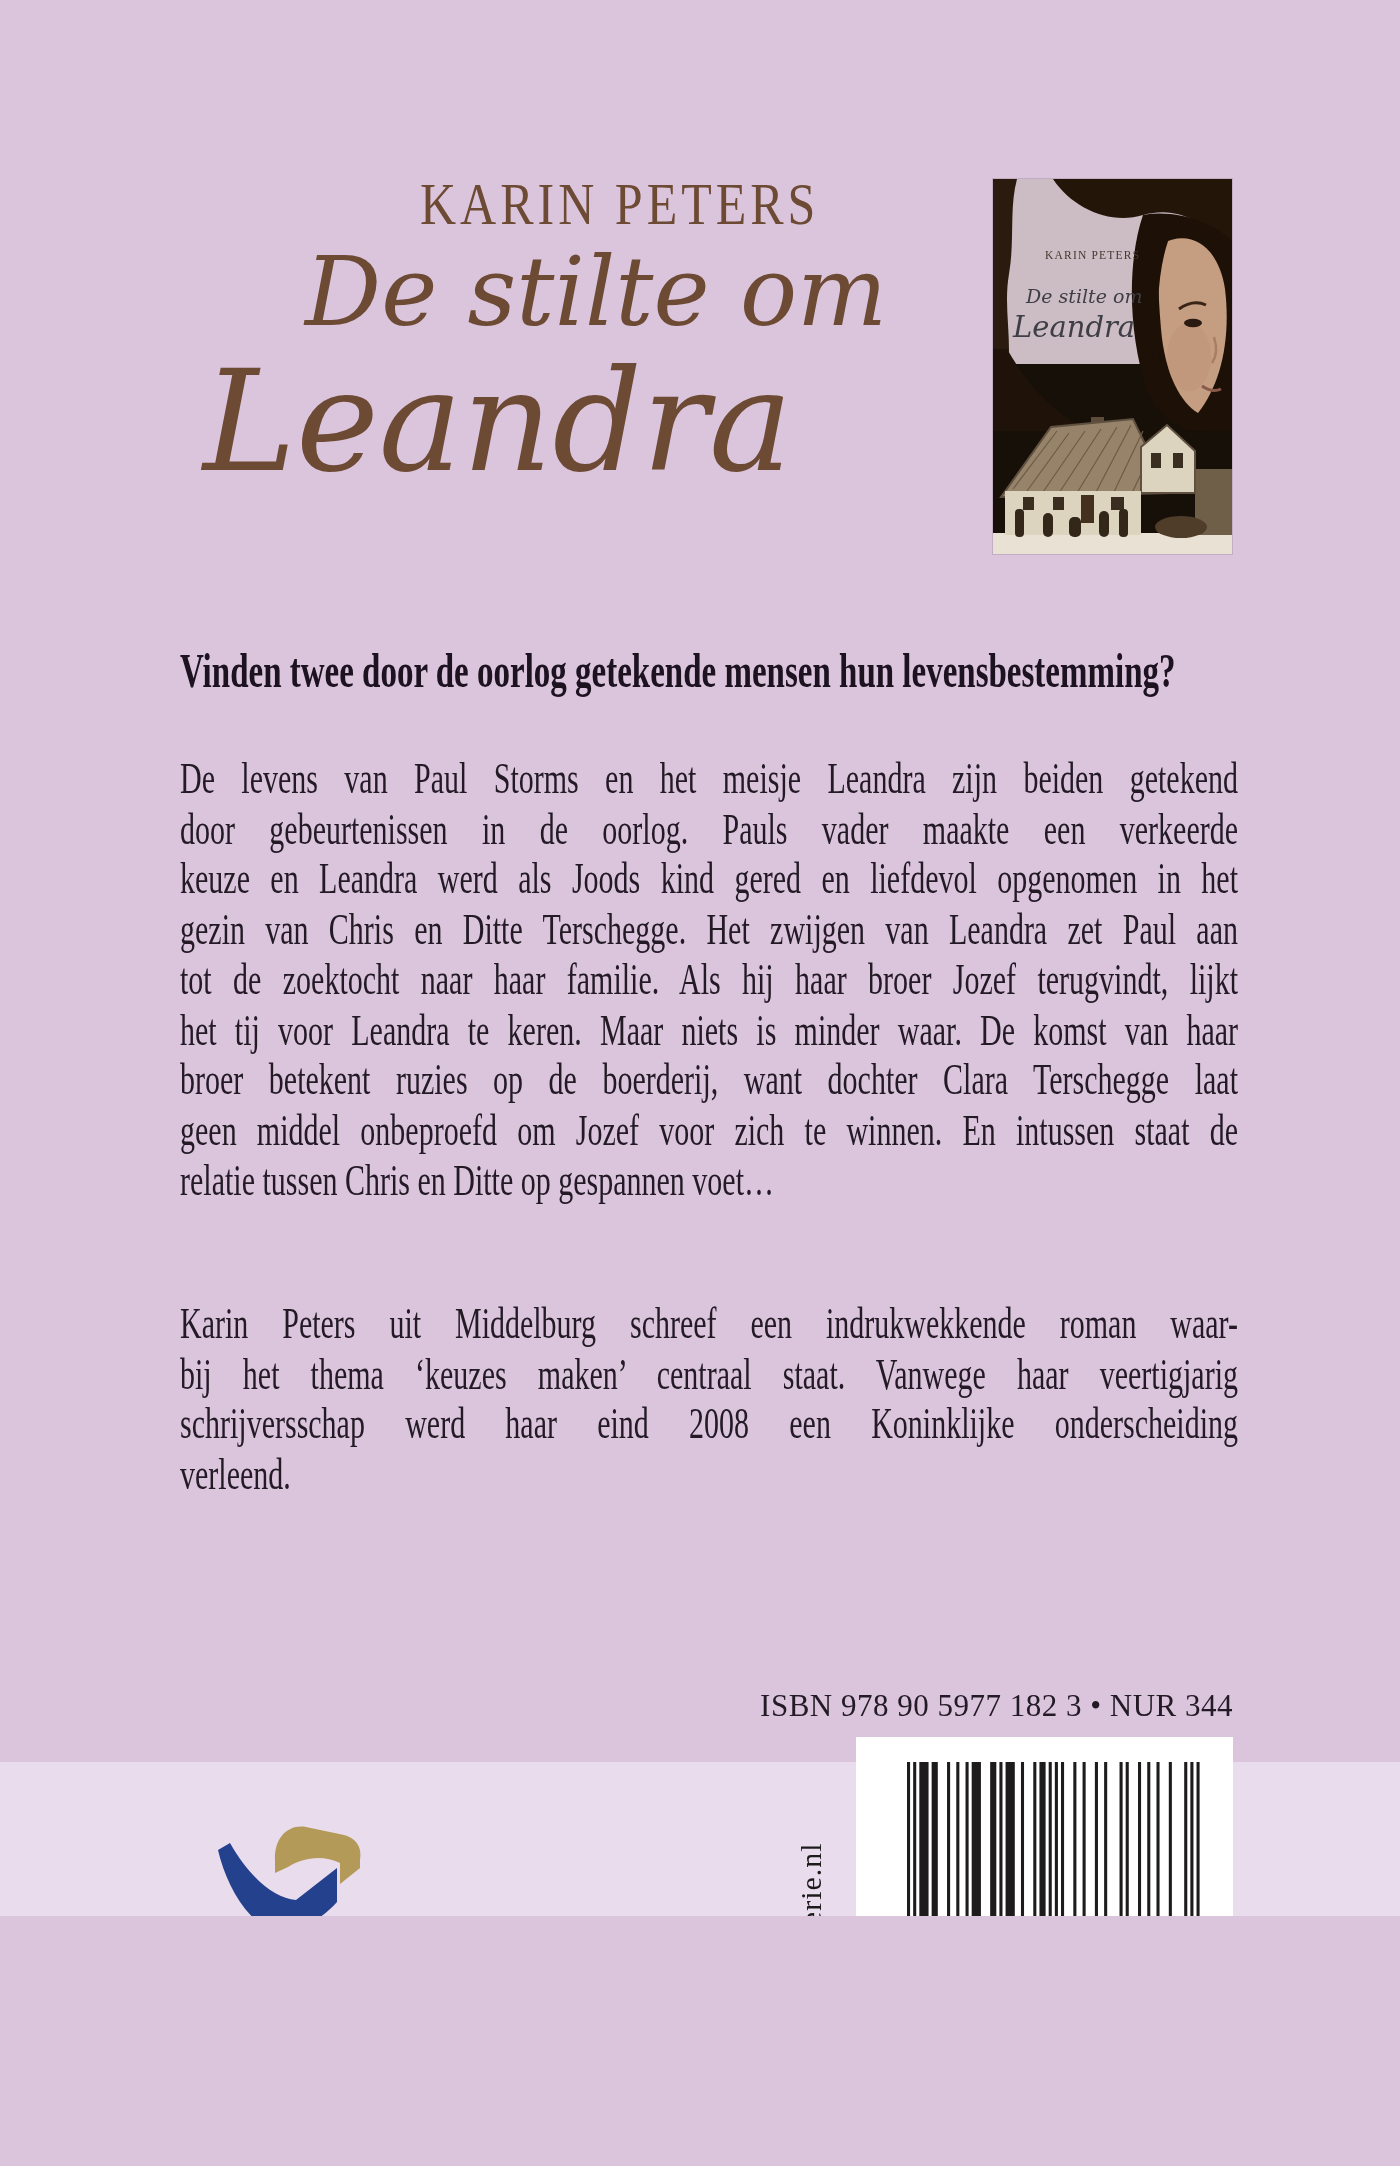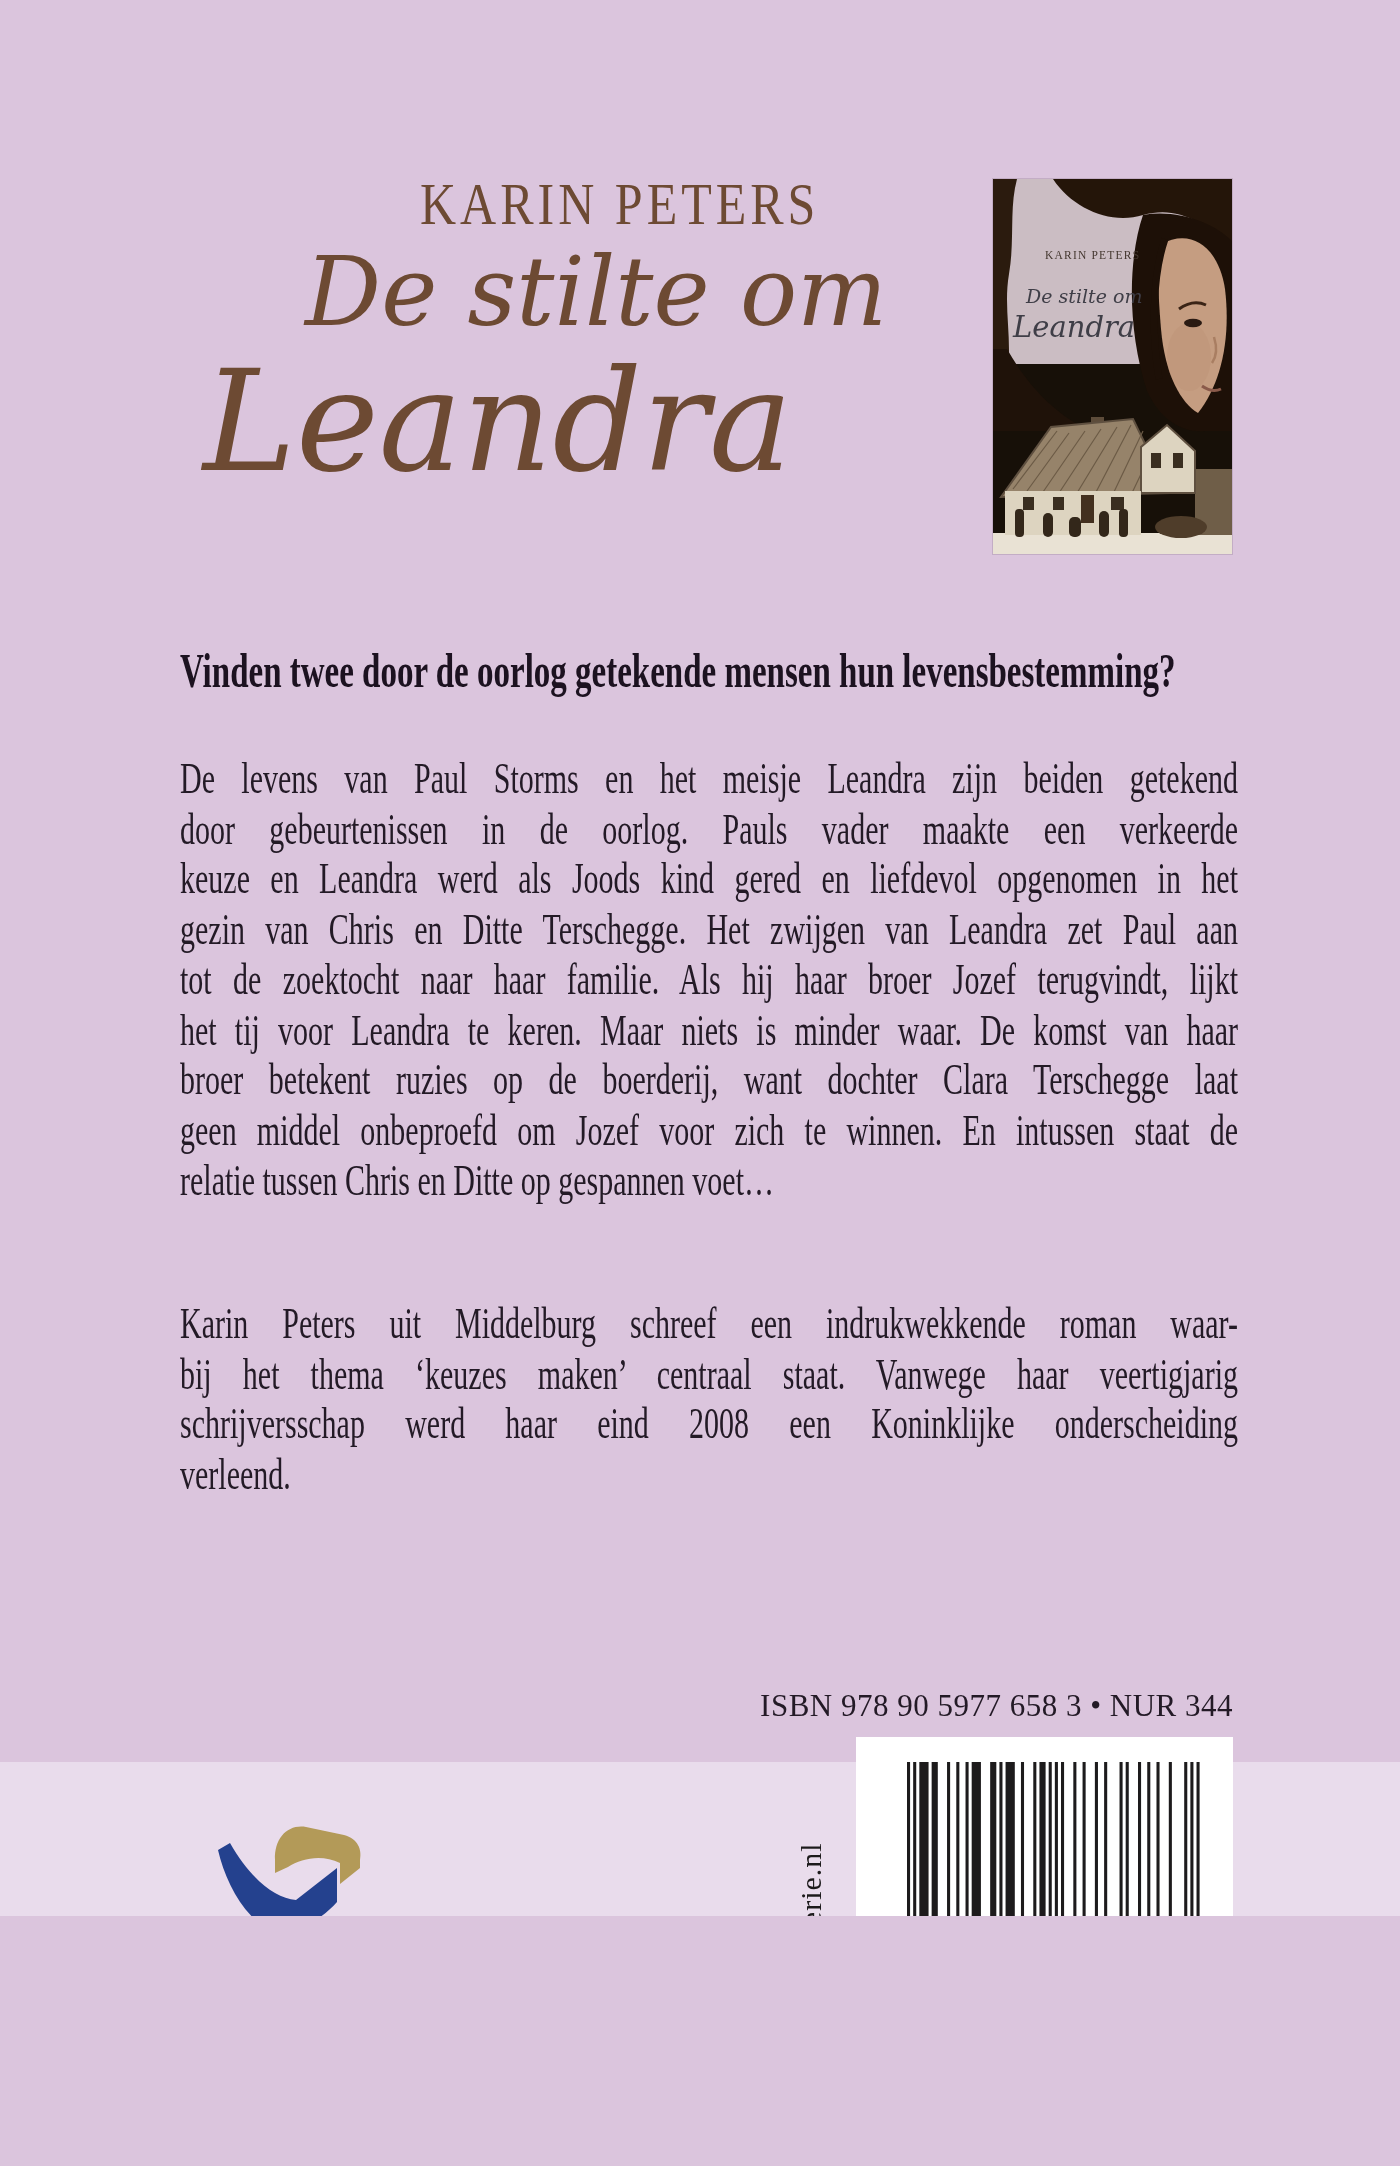--- a/index.html
+++ b/index.html
@@ -127,21 +127,21 @@
       <div class="jline">geen middel onbeproefd om Jozef voor zich te winnen. En intussen staat de</div>
       <div class="jline last">relatie tussen Chris en Ditte op gespannen voet…</div>
     </div>
   <div id="bio" class="textcol">
       <div class="jline">Karin Peters uit Middelburg schreef een indrukwekkende roman waar-</div>
       <div class="jline">bij het thema ‘keuzes maken’ centraal staat. Vanwege haar veertigjarig</div>
       <div class="jline">schrijversschap werd haar eind 2008 een Koninklijke onderscheiding</div>
       <div class="jline last">verleend.</div>
     </div>
 
-  <div class="isbn">ISBN 978 90 5977 658 3 • NUR 344</div>
+  <div class="isbn">ISBN 978 90 5977 182 3 • NUR 344</div>
 
   <div class="website">www.vclserie.nl</div>
 
   <div class="barcode-box">
     <svg id="barcode-svg" viewBox="0 0 377 293">
       <g id="barcode-bars">
           <rect x="51.00" y="25" width="3.08" height="231" fill="var(--bar_color)"></rect>
           <rect x="57.16" y="25" width="3.08" height="231" fill="var(--bar_color)"></rect>
           <rect x="63.32" y="25" width="9.24" height="211" fill="var(--bar_color)"></rect>
           <rect x="75.64" y="25" width="6.16" height="211" fill="var(--bar_color)"></rect>

